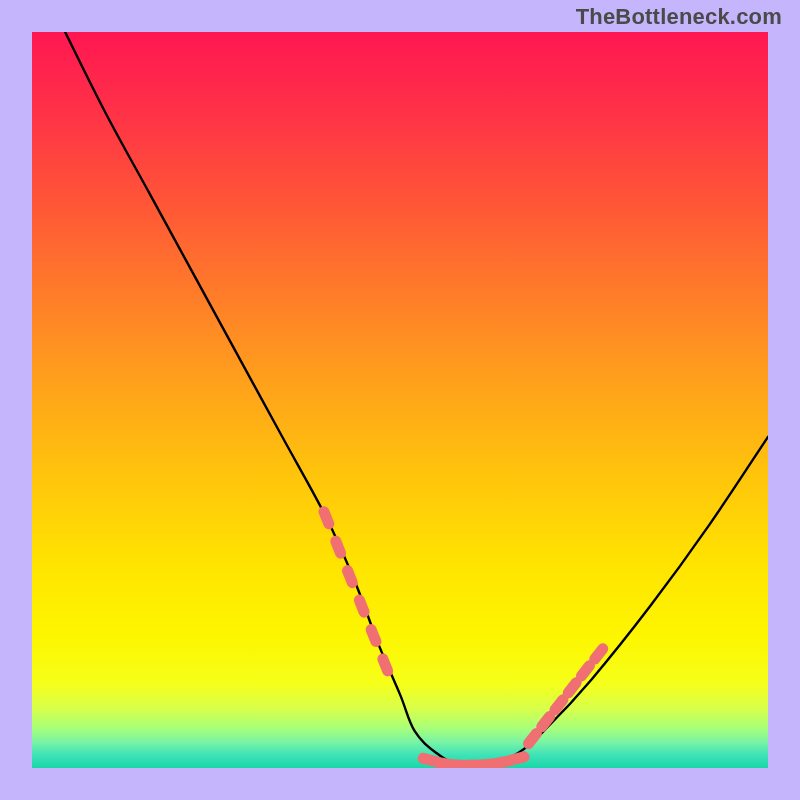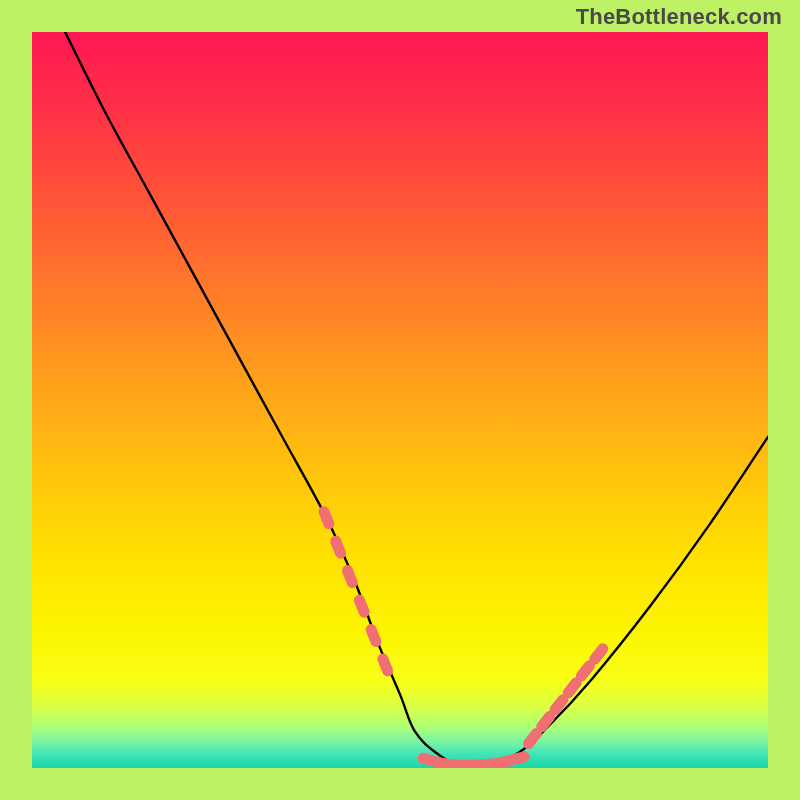--- a/index.html
+++ b/index.html
@@ -9,21 +9,21 @@
     height: 800px;
     background: #000;
     overflow: hidden;
   }
   .frame {
     position: absolute;
     top: 0;
     left: 0;
     width: 800px;
     height: 800px;
-    background: #bef264;
+    background: #c4b5fd;
   }
   .attribution {
     position: absolute;
     top: 4px;
     right: 18px;
     font-family: Arial, Helvetica, sans-serif;
     font-size: 22px;
     font-weight: bold;
     color: #4a4a4a;
     letter-spacing: 0.2px;

